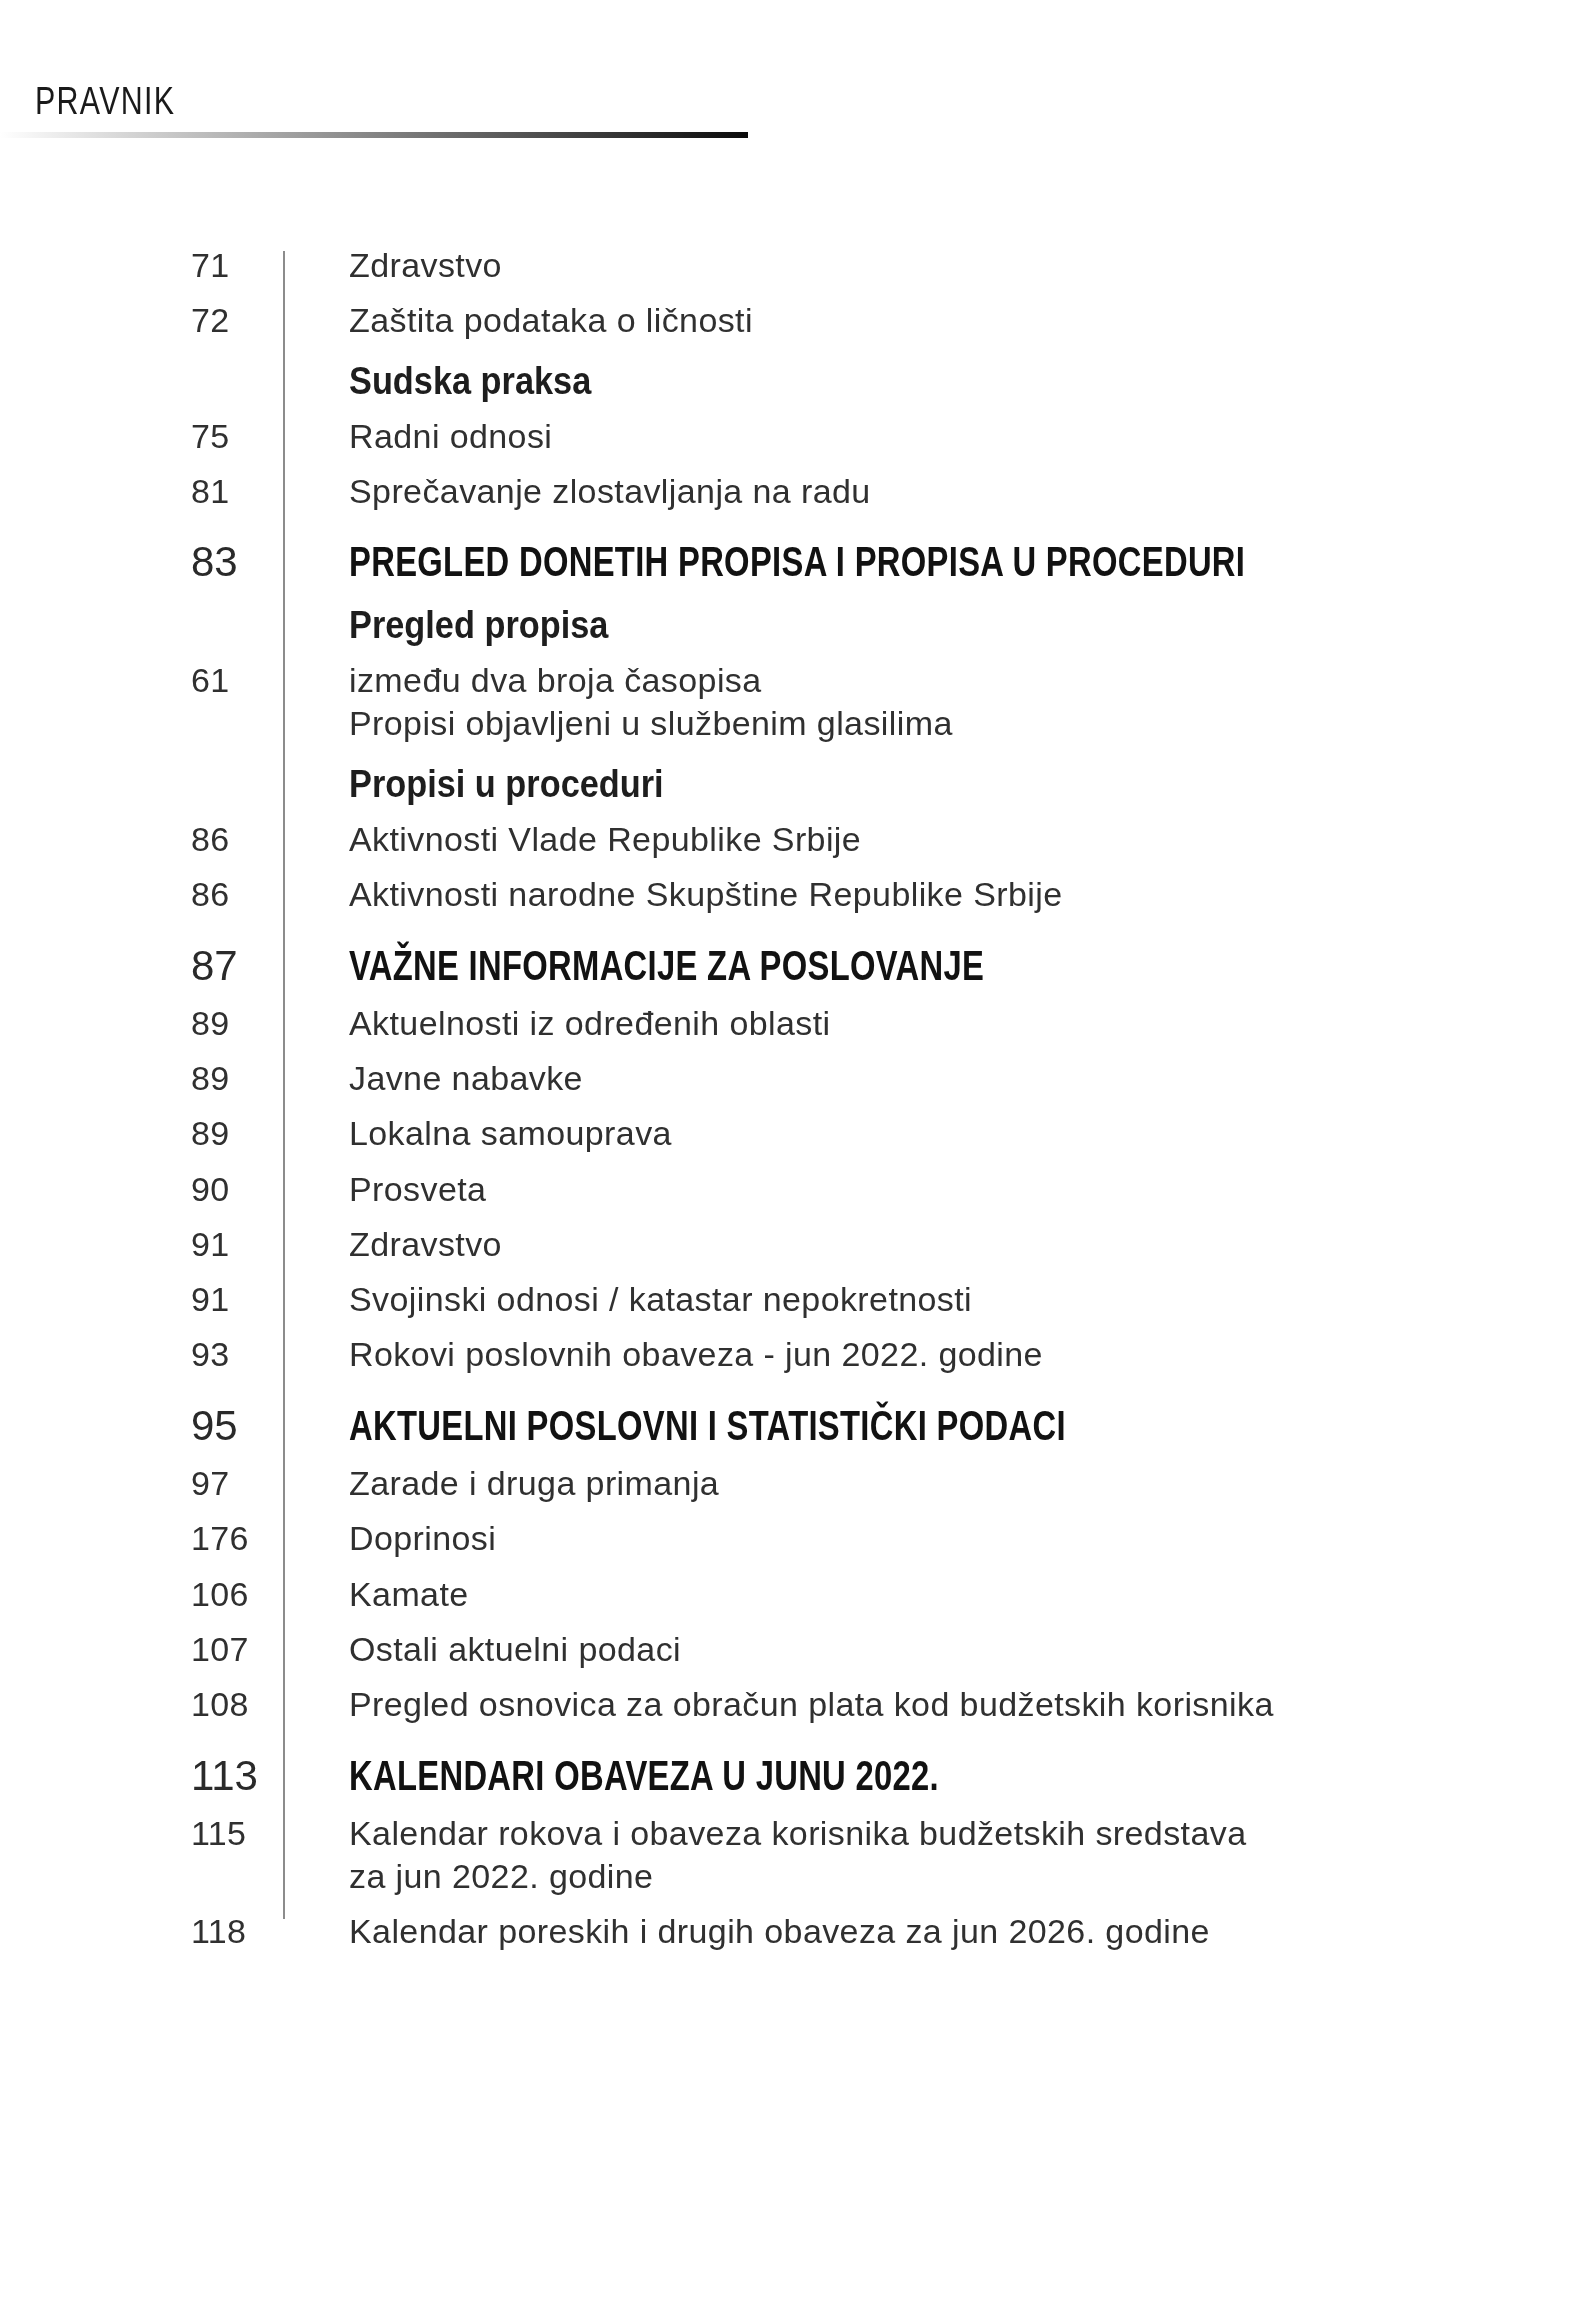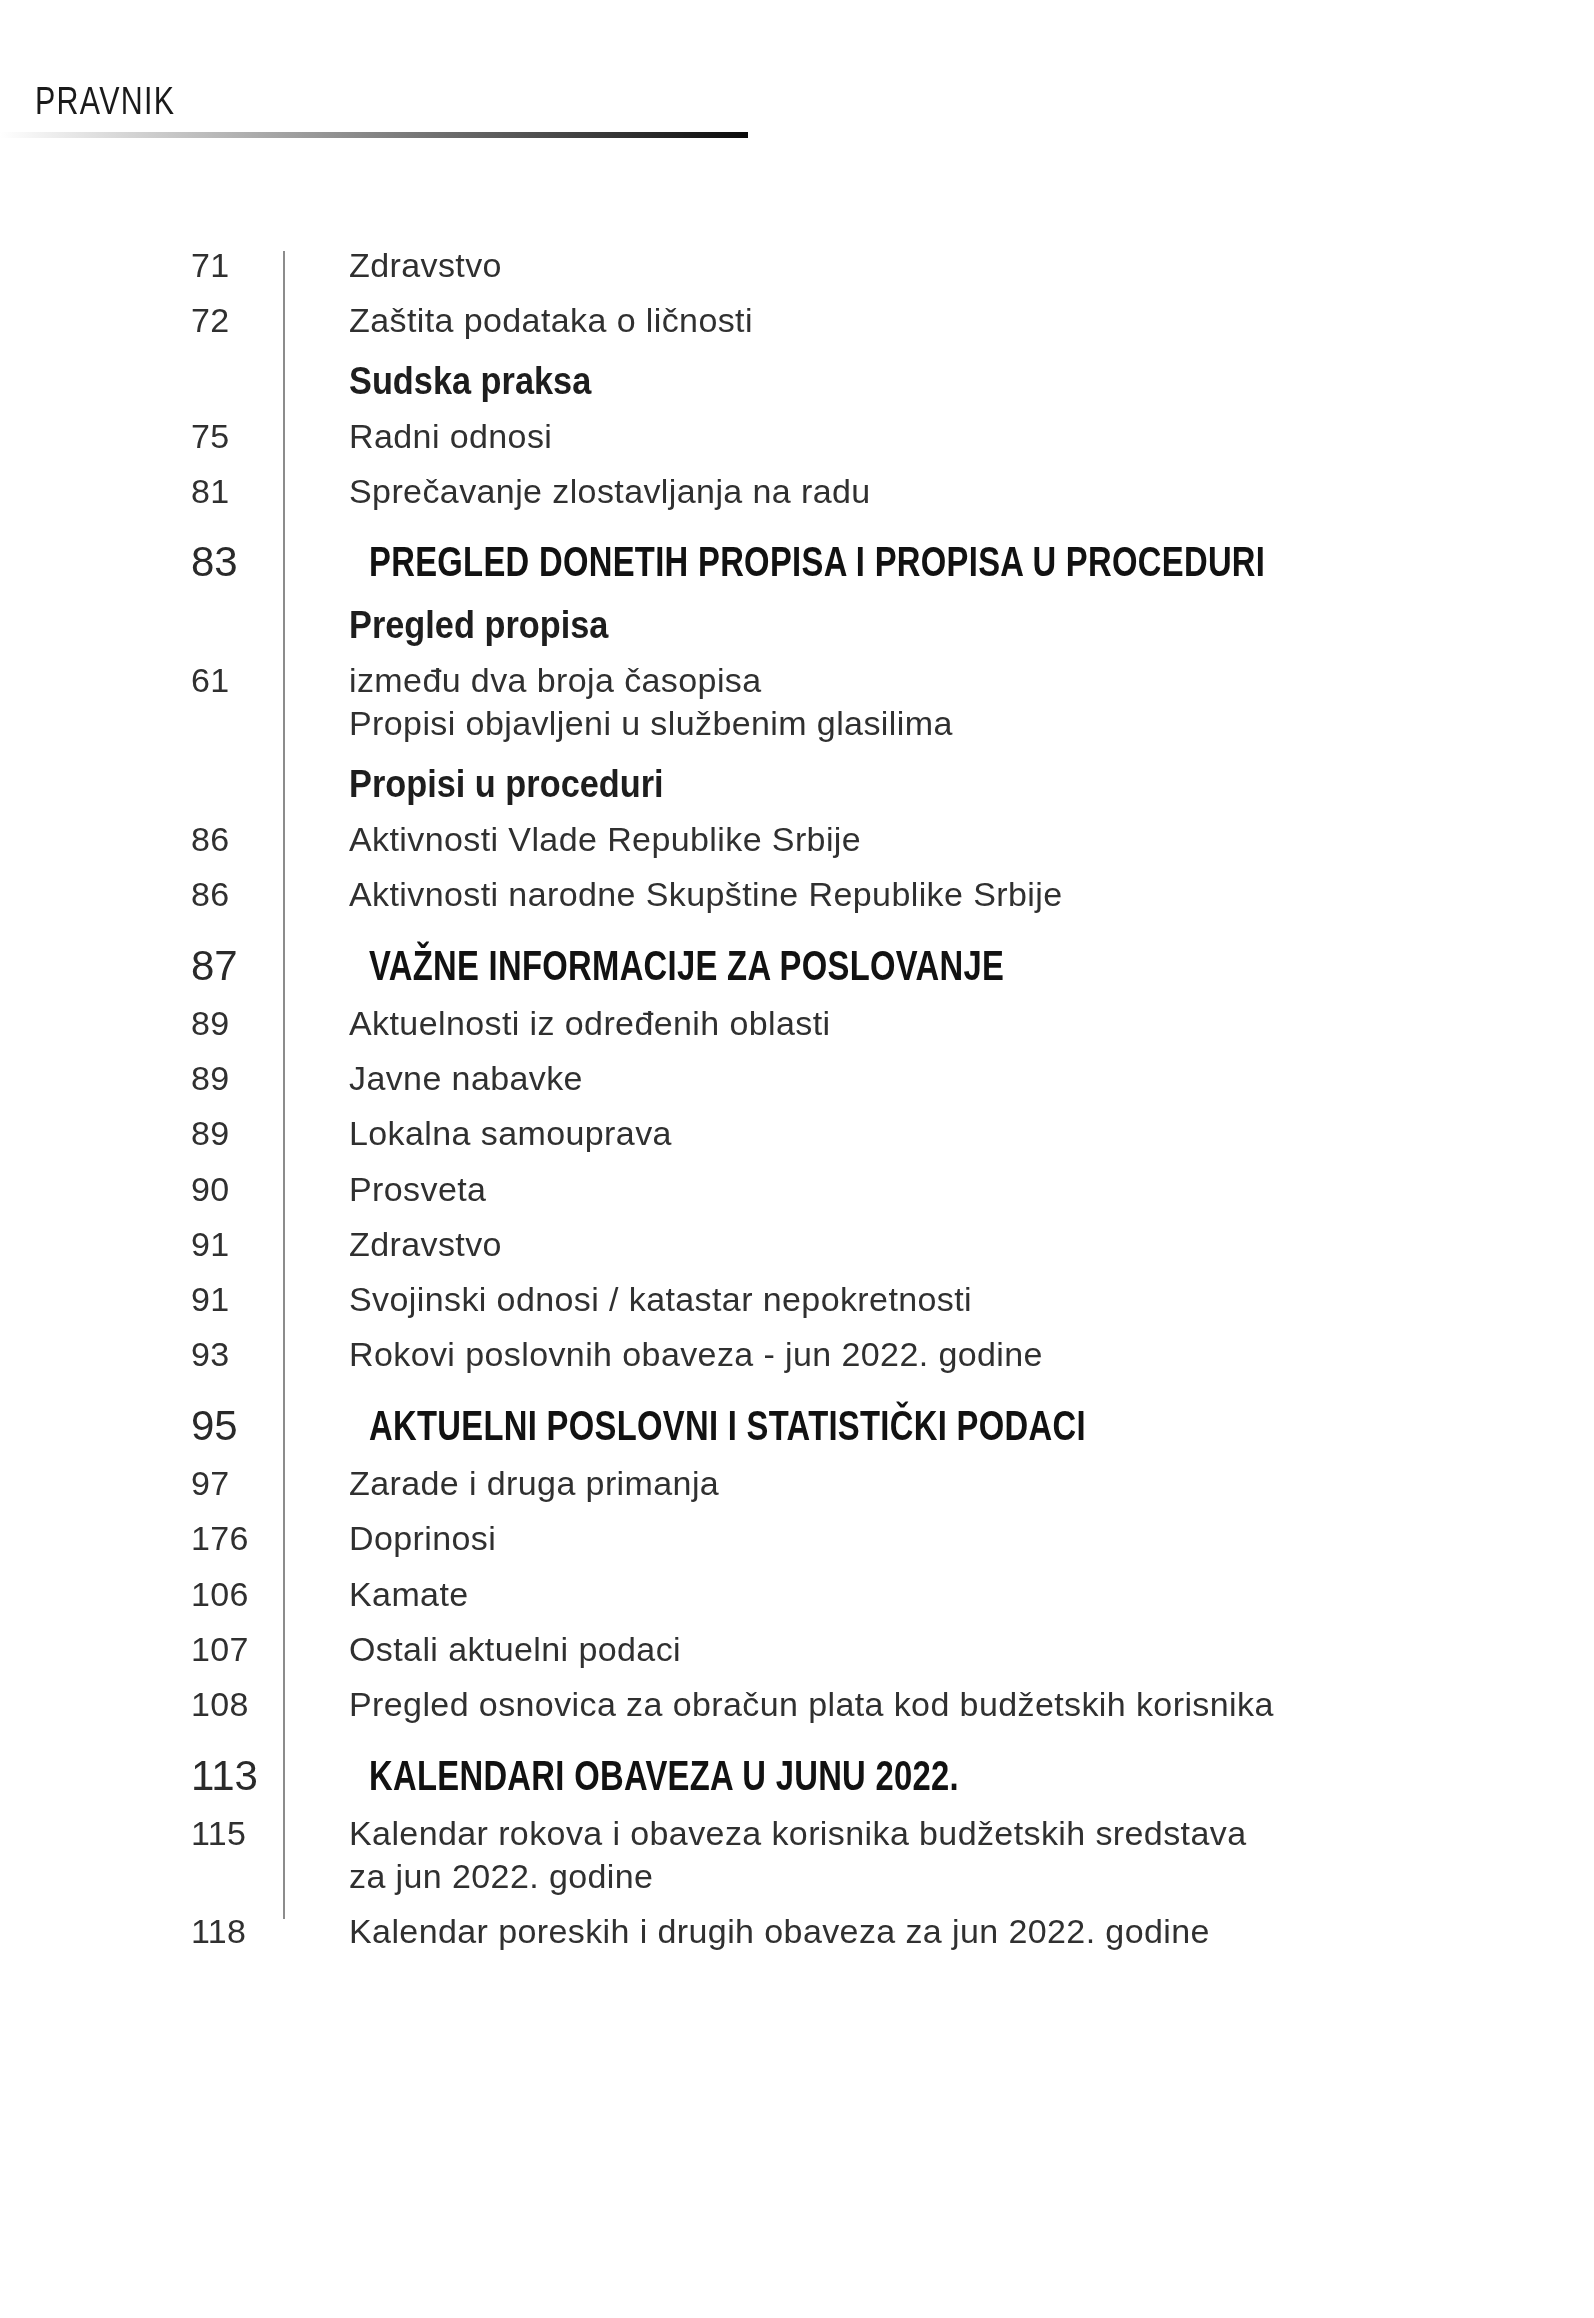--- a/index.html
+++ b/index.html
@@ -42,21 +42,21 @@
 
   .item{font-size:34px;line-height:43px;margin-bottom:12.3px;letter-spacing:0.4px;}
   .item .num{font-size:34px;color:#303030;}
 
   .subheader{font-size:39px;line-height:49px;margin-top:1.6px;margin-bottom:9.8px;}
   .subheader .line{
     display:inline-block;font-weight:700;color:#1e1e1e;
     transform:scaleX(0.88);transform-origin:0 50%;white-space:nowrap;
   }
 
-  .section{font-size:42px;line-height:57px;margin-top:8.2px;margin-bottom:8.2px;gap:20px;}
+  .section{font-size:42px;line-height:57px;margin-top:8.2px;margin-bottom:8.2px;}
   .section .num{font-size:42px;color:#2a2a2a;}
   .section .line{
     display:inline-block;font-size:42px;font-weight:700;color:#121212;
     transform:scaleX(0.78);transform-origin:0 50%;white-space:nowrap;
     letter-spacing:0.4px;
   }
 </style>
 </head>
 <body>
 
@@ -244,18 +244,18 @@
     <span class="num">115</span>
     <div class="entry">
       <span class="line">Kalendar rokova i obaveza korisnika budžetskih sredstava</span>
       <span class="line">za jun 2022. godine</span>
     </div>
   </div>
 
   <div class="toc-row item">
     <span class="num">118</span>
     <div class="entry">
-        <span class="line">Kalendar poreskih i drugih obaveza za jun 2022. godine</span>
+        <span class="line">Kalendar poreskih i drugih obaveza za jun 2026. godine</span>
       </div>
   </div>
 
 </div>
 
 
 </body></html>

